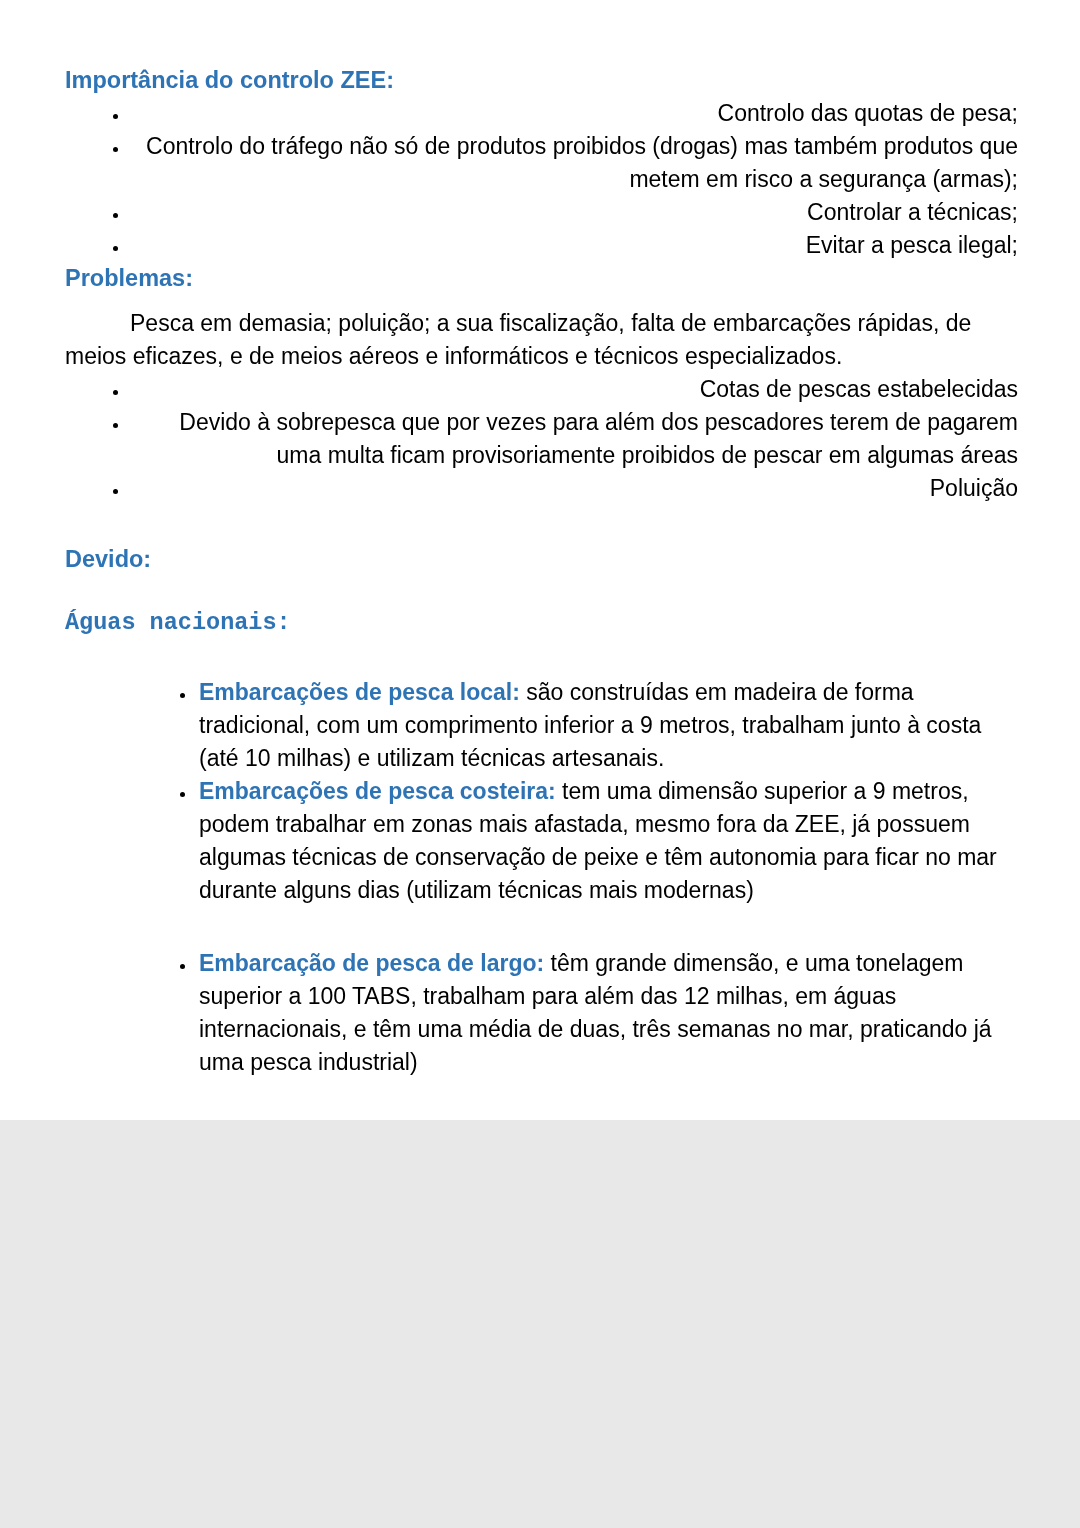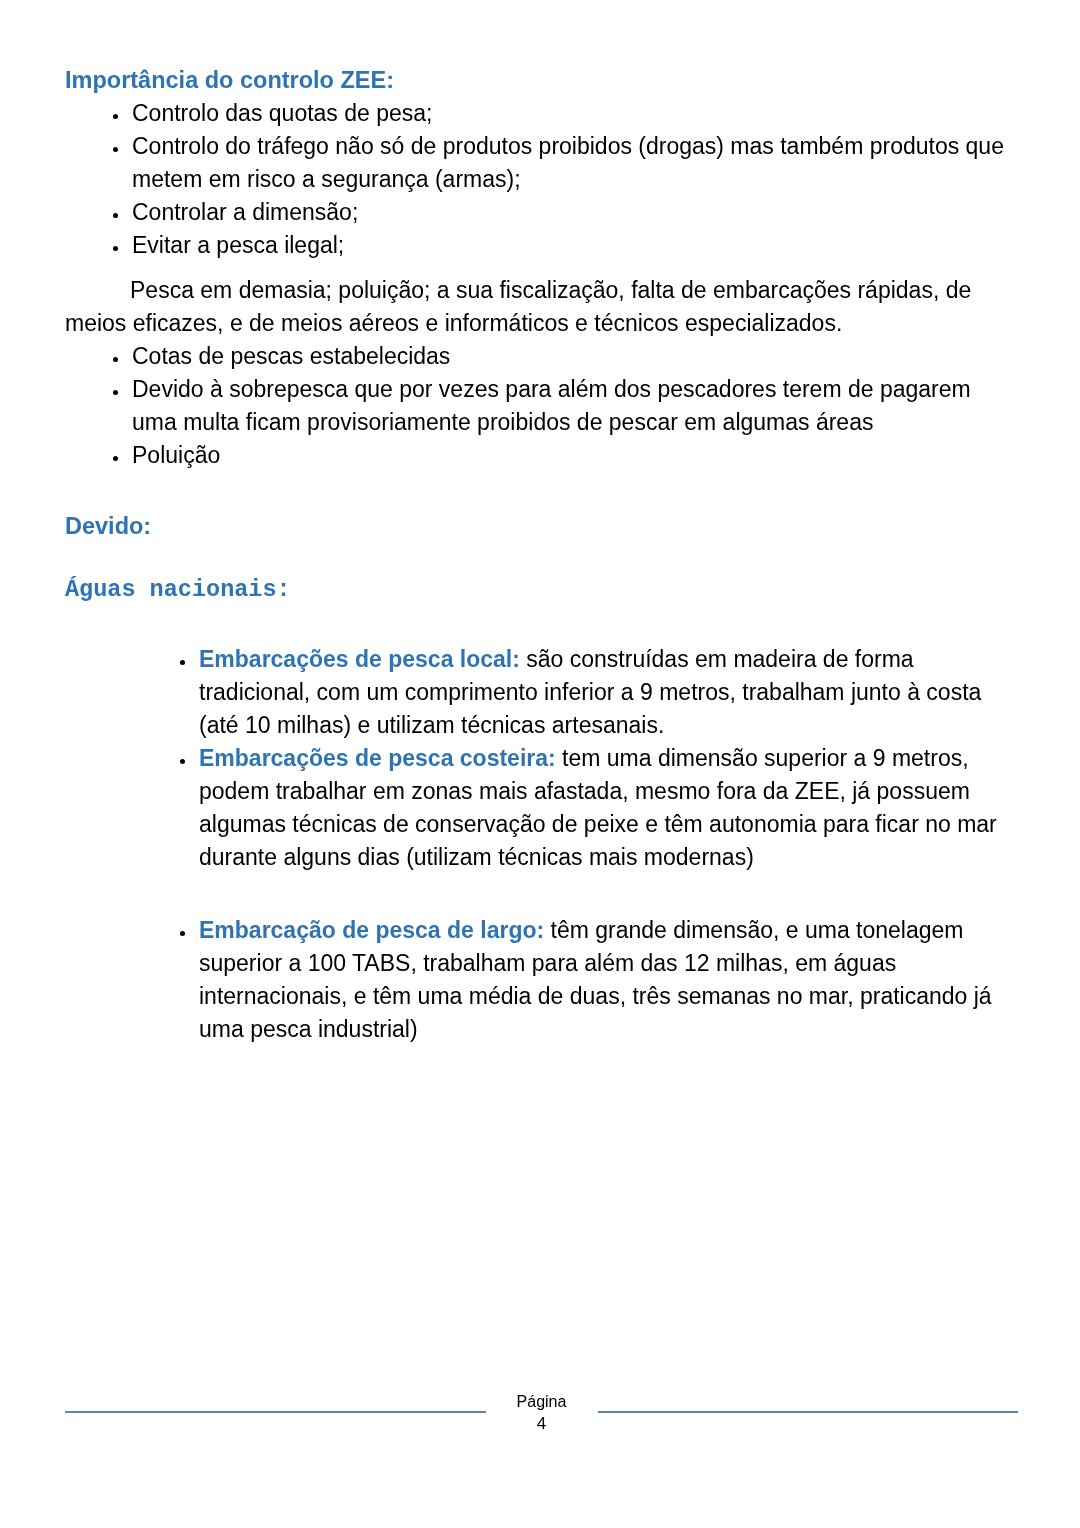--- a/index.html
+++ b/index.html
@@ -1,38 +1,39 @@
 <!DOCTYPE html>
 <html style="--accent: #2e74b5; --footer-rule: #5b87b5; --text: #000000; --page-bg: #ffffff;"><head>
 <meta charset="utf-8">
 <style>
   * { margin: 0; padding: 0; box-sizing: border-box; }
   html, body { background: #e8e8e8; }
   .page {
     position: relative;
     width: 1080px;
-    height: 1528px;
+    height: 1120px;
     margin: 0 auto;
     background: var(--page-bg, #ffffff);
     color: var(--text, #000000);
     font-family: "Liberation Sans", "DejaVu Sans", sans-serif;
     font-size: 23px;
     line-height: 33px;
     padding: 64px 62px 0 65px;
     overflow: hidden;
   }
   .doc-heading {
     color: var(--accent, #2e74b5);
     font-weight: bold;
     font-size: 23.5px;
     line-height: 33px;
   }
   ul.level-1 {
     list-style: disc outside;
     padding-left: 65px;
+    text-align: right;
   }
   ul.level-2 {
     list-style: disc outside;
     padding-left: 132px;
   }
   li { padding-left: 2px; }
   li::marker { font-size: 0.78em; }
   .para-indent { text-indent: 65px; margin-top: 12px; }
   .term { color: var(--accent, #2e74b5); font-weight: bold; }
   .mt-blank   { margin-top: 33px; }
@@ -65,24 +66,25 @@
 </head>
 <body>
 
 <div class="page">
 
   <h2 class="doc-heading">Importância do controlo ZEE:</h2>
 
   <ul class="level-1">
     <li>Controlo das quotas de pesa;</li>
     <li>Controlo do tráfego não só de produtos proibidos (drogas) mas também produtos que metem em risco a segurança (armas);</li>
-    <li>Controlar a dimensão;</li>
+    <li>Controlar a técnicas;</li>
     <li>Evitar a pesca ilegal;</li>
   </ul>
 
+  <h2 class="doc-heading">Problemas:</h2>
 
   <p class="para-indent">Pesca em demasia; poluição; a sua fiscalização, falta de embarcações rápidas, de meios eficazes, e de meios aéreos e informáticos e técnicos especializados.</p>
 
 
   <ul class="level-1">
     <li>Cotas de pescas estabelecidas</li>
     <li>Devido à sobrepesca que por vezes para além dos pescadores terem de pagarem uma multa ficam provisoriamente proibidos de pescar em algumas áreas</li>
     <li>Poluição</li>
   </ul>
 

